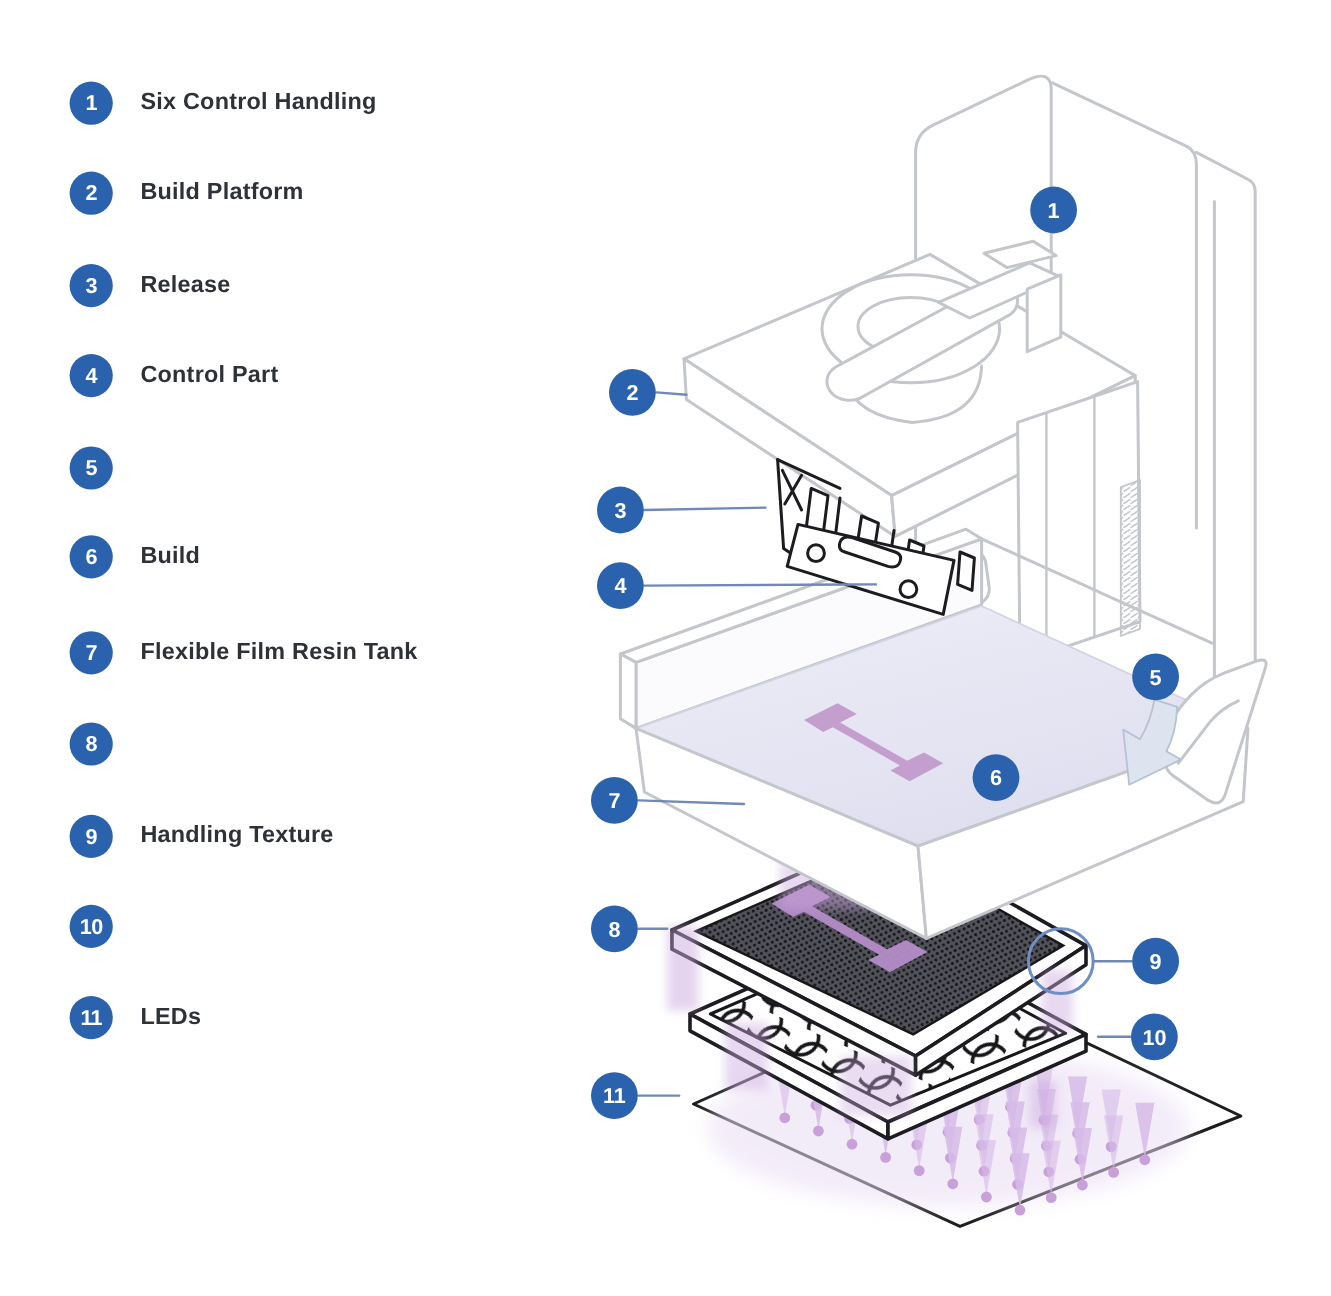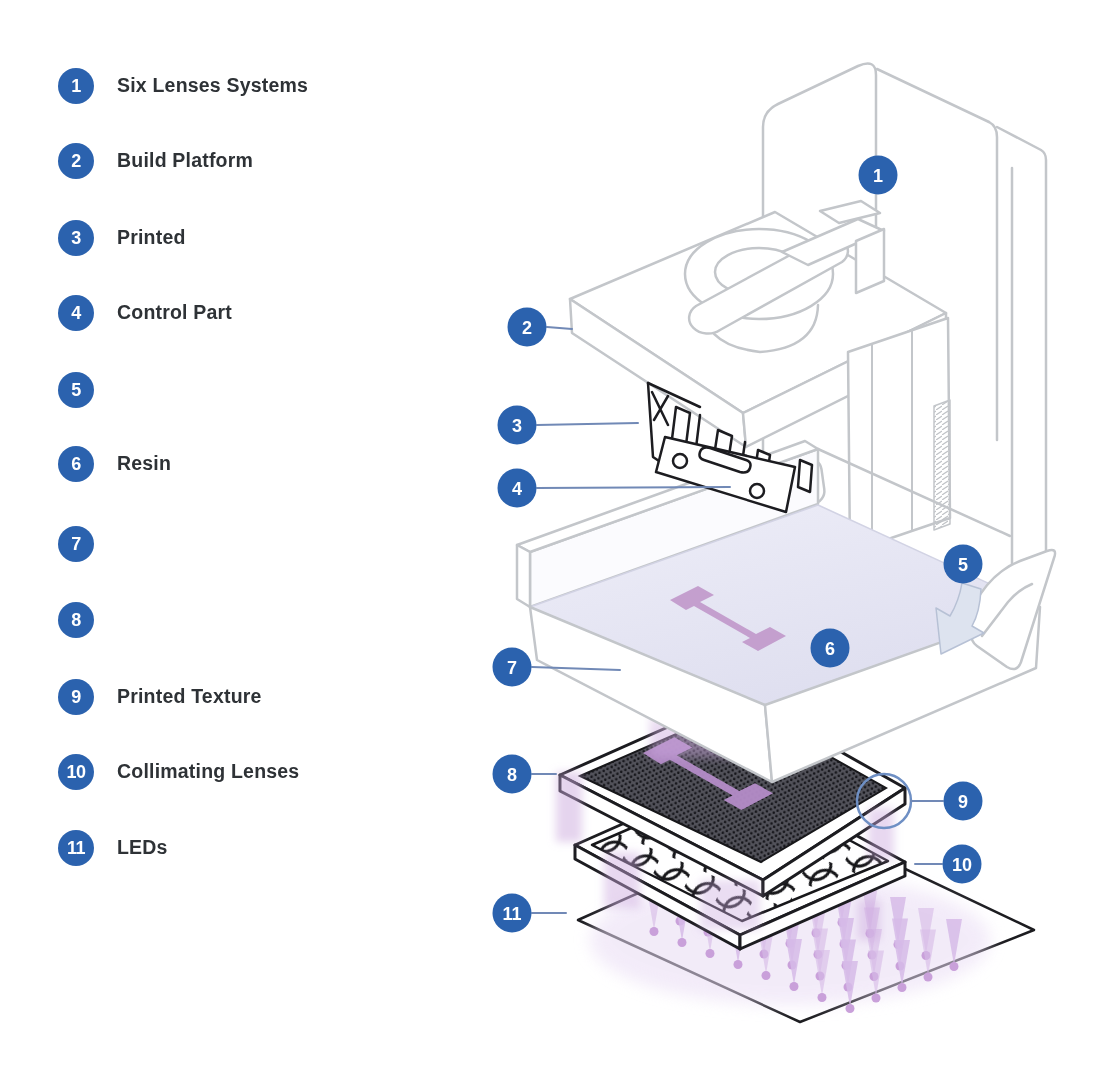--- a/index.html
+++ b/index.html
@@ -15,54 +15,54 @@
   svg text.callout-num{font-family:"Liberation Sans",sans-serif;font-weight:bold;font-size:18px;fill:#ffffff;}
 </style>
 </head>
 <body>
 
 <div class="stage">
 
   <div class="legend">
     <div class="legend-item" style="top:68px">
         <div class="badge">1</div>
-        <div class="legend-label">Six Lenses Systems</div>
+        <div class="legend-label">Six Control Handling</div>
       </div>
     <div class="legend-item" style="top:143px">
         <div class="badge">2</div>
         <div class="legend-label">Build Platform</div>
       </div>
     <div class="legend-item" style="top:220px">
         <div class="badge">3</div>
-        <div class="legend-label">Printed</div>
+        <div class="legend-label">Release</div>
       </div>
     <div class="legend-item" style="top:295px">
         <div class="badge">4</div>
         <div class="legend-label">Control Part</div>
       </div>
     <div class="legend-item" style="top:372px">
         <div class="badge">5</div>
       </div>
     <div class="legend-item" style="top:446px">
         <div class="badge">6</div>
-        <div class="legend-label">Resin</div>
+        <div class="legend-label">Build</div>
       </div>
     <div class="legend-item" style="top:526px">
         <div class="badge">7</div>
+        <div class="legend-label">Flexible Film Resin Tank</div>
       </div>
     <div class="legend-item" style="top:602px">
         <div class="badge">8</div>
       </div>
     <div class="legend-item" style="top:679px">
         <div class="badge">9</div>
-        <div class="legend-label">Printed Texture</div>
+        <div class="legend-label">Handling Texture</div>
       </div>
     <div class="legend-item" style="top:754px">
         <div class="badge">10</div>
-        <div class="legend-label">Collimating Lenses</div>
       </div>
     <div class="legend-item" style="top:830px">
         <div class="badge">11</div>
         <div class="legend-label">LEDs</div>
       </div>
   </div>
 
   <svg style="position:absolute;left:0;top:0" width="1109" height="1080" viewBox="0 0 1109 1080">
     <defs>
       <filter id="b4" x="-60%" y="-60%" width="220%" height="220%">

